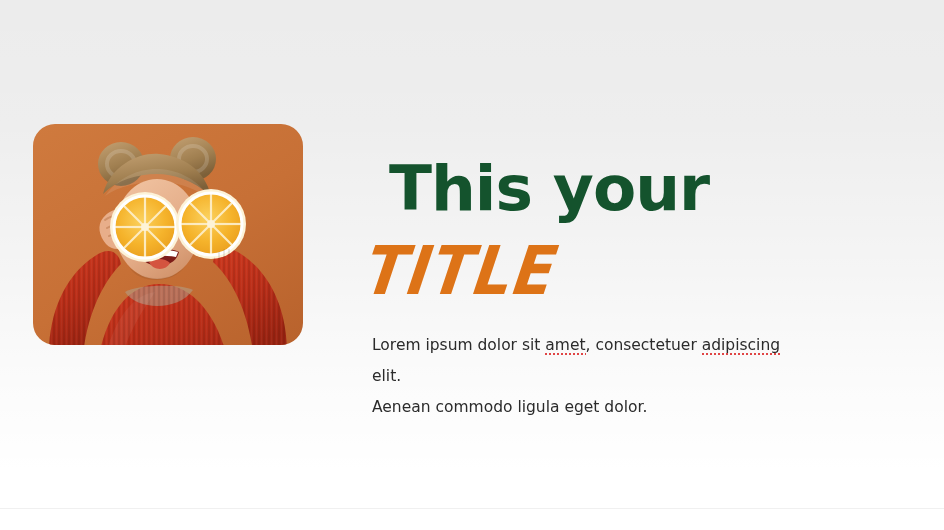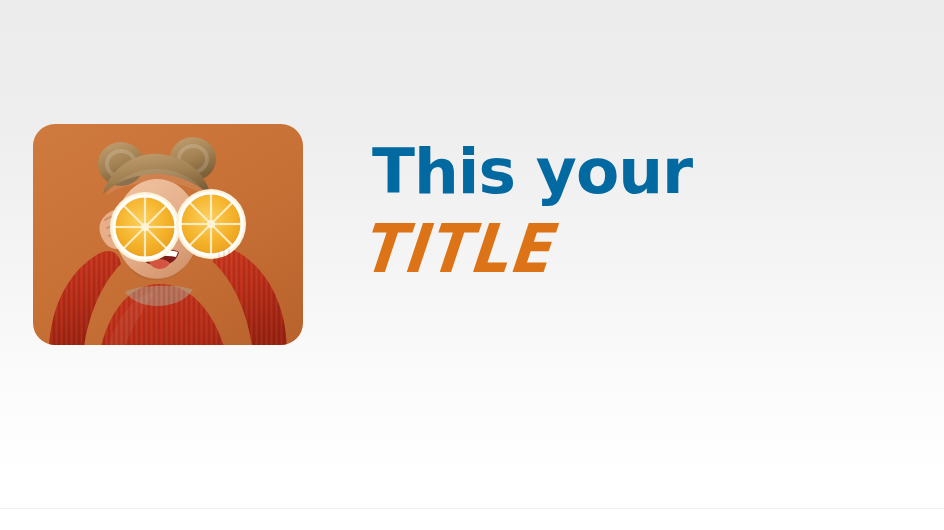--- a/index.html
+++ b/index.html
@@ -71,23 +71,23 @@
     top: 140px;
     width: 530px;
     z-index: 3;
   }
 
   .headline-1 {
     font-family: "DejaVu Sans", sans-serif;
     font-size: 63px;
     line-height: 1.0;
     font-weight: bold;
-    color: #0369a1;
+    color: #14532d;
     letter-spacing: -1px;
-    margin: 0;
+    margin: 17px;
     white-space: nowrap;
   }
 
   .headline-2 {
     font-family: "DejaVu Sans", sans-serif;
     font-size: 60px;
     line-height: 1.0;
     font-weight: bold;
     font-style: italic;
     color: #dd7317;
@@ -283,16 +283,20 @@
         <rect x="0" y="228" width="270" height="47" fill="url(#ribKnit)" opacity="0.55"></rect>
         <path d="M0,228 C40,222 90,220 140,224 C190,228 240,232 270,228 L270,240 L0,240 Z" fill="rgba(0,0,0,0.10)"></path>
       </g>
     </svg>
   </div>
 
   <div class="text-col">
     <div class="headline-1">This your</div>
     <div class="headline-2">TITLE</div>
 
+    <div class="body-text">
+      <p><span>Lorem ipsum dolor sit </span><span class="misspell">amet</span><span>, consectetuer </span><span class="misspell">adipiscing</span><span> elit.</span></p>
+      <p>Aenean commodo ligula eget dolor.</p>
+    </div>
   </div>
 
   <div class="bottom-band"></div>
 </div>
 
 </body></html>

